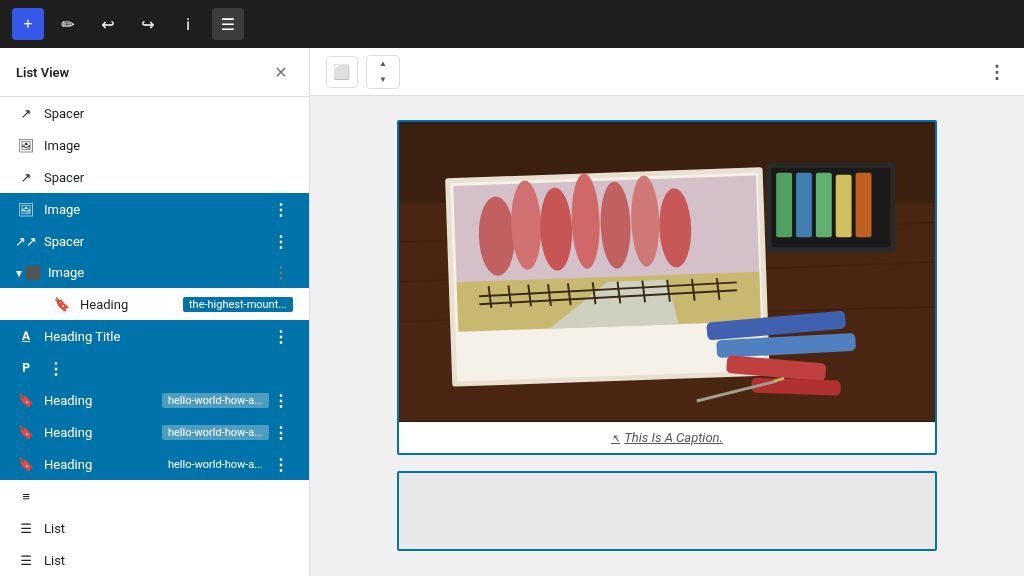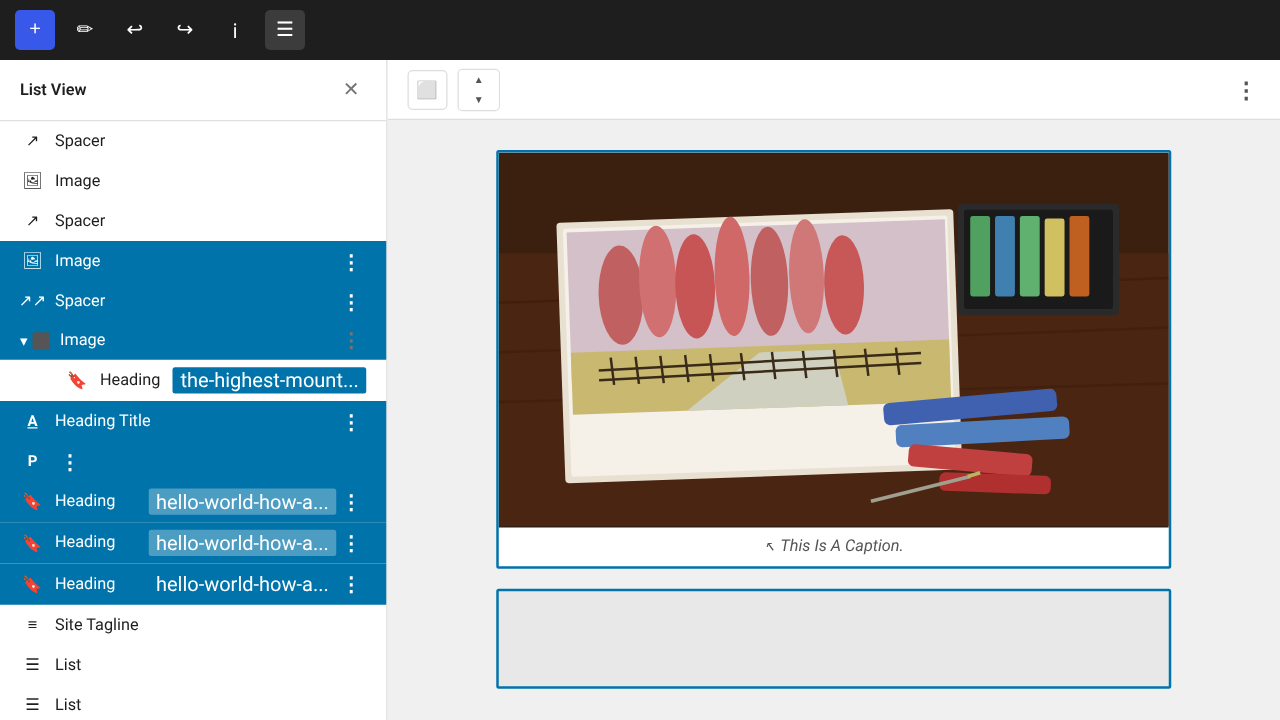--- a/index.html
+++ b/index.html
@@ -98,21 +98,21 @@
       font-size: 13px;
     }
     .item-label {
       flex: 1;
       font-size: 13px;
       color: #1e1e1e;
     }
     .item-tag {
       background: #0073aa;
       color: white;
-      font-size: 16px;
+      font-size: 11px;
       padding: 1px 6px;
       border-radius: 2px;
       margin-left: 6px;
     }
     .list-item.active .item-tag {
       background: rgba(255,255,255,0.3);
     }
     .item-options {
       color: #757575;
       font-size: 16px;
@@ -201,20 +201,21 @@
       background: white;
       width: 540px;
       overflow: hidden;
     }
     .image-caption {
       text-align: center;
       font-size: 13px;
       padding: 8px;
       color: #555;
       font-style: italic;
+      text-decoration: underline;
     }
 
     
     .cover-block {
       border: 2px solid #0073aa;
       border-radius: 2px;
       background: #e8e8e8;
       width: 540px;
       height: 80px;
     }
@@ -317,21 +318,20 @@
 
       <div class="list-item" style="background:#0073aa;color:white;">
         <span class="item-icon">🔖</span>
         <span class="item-label" style="color:white;">Heading</span>
         <span class="item-tag">hello-world-how-a...</span>
         <span class="item-options" style="color:white;">⋮</span>
       </div>
 
       <div class="list-item">
         <span class="item-icon">≡</span>
-        <span class="item-label">Site Tagline</span>
       </div>
 
       <div class="list-item">
         <span class="item-icon">☰</span>
         <span class="item-label">List</span>
       </div>
 
       <div class="list-item">
         <span class="item-icon">☰</span>
         <span class="item-label">List</span>

